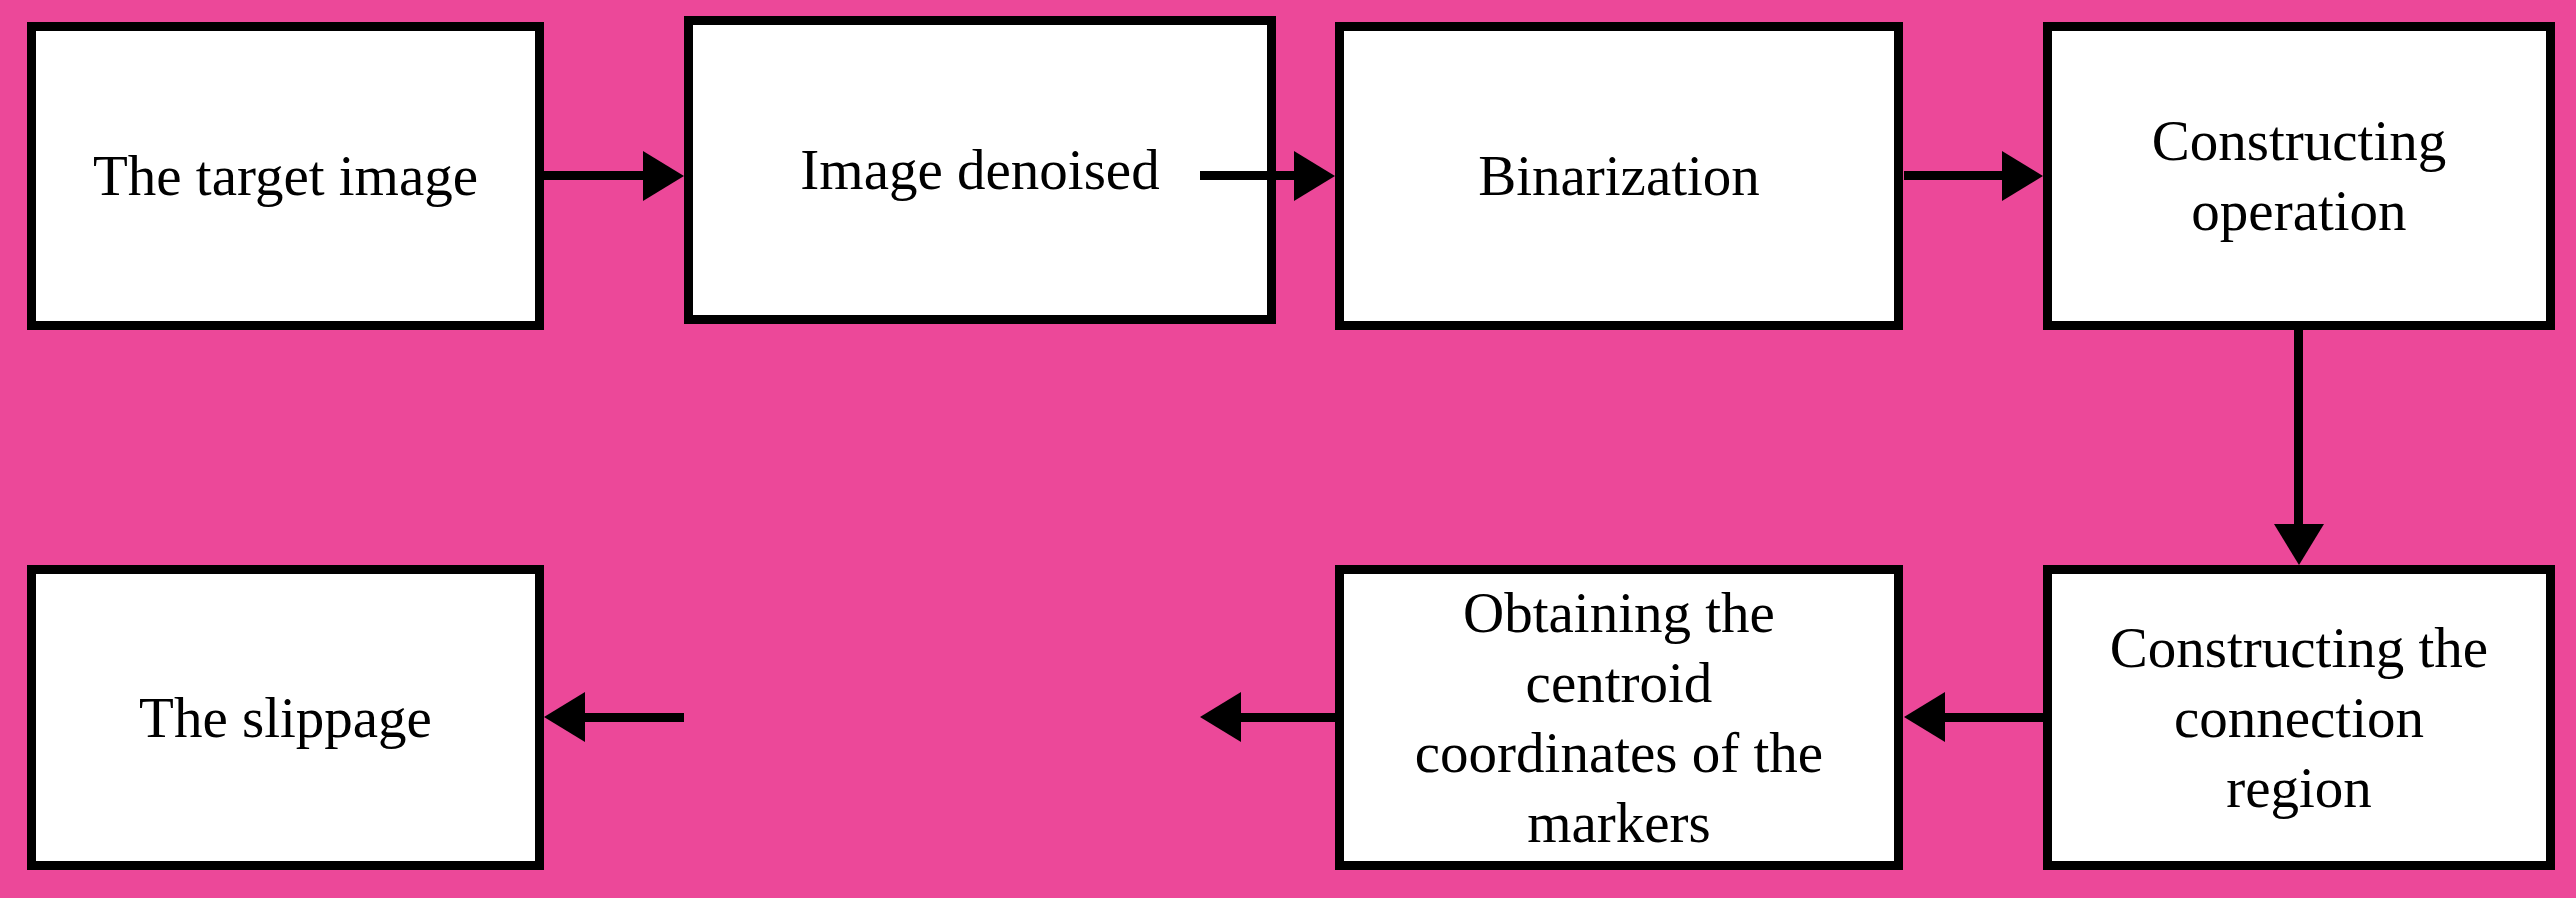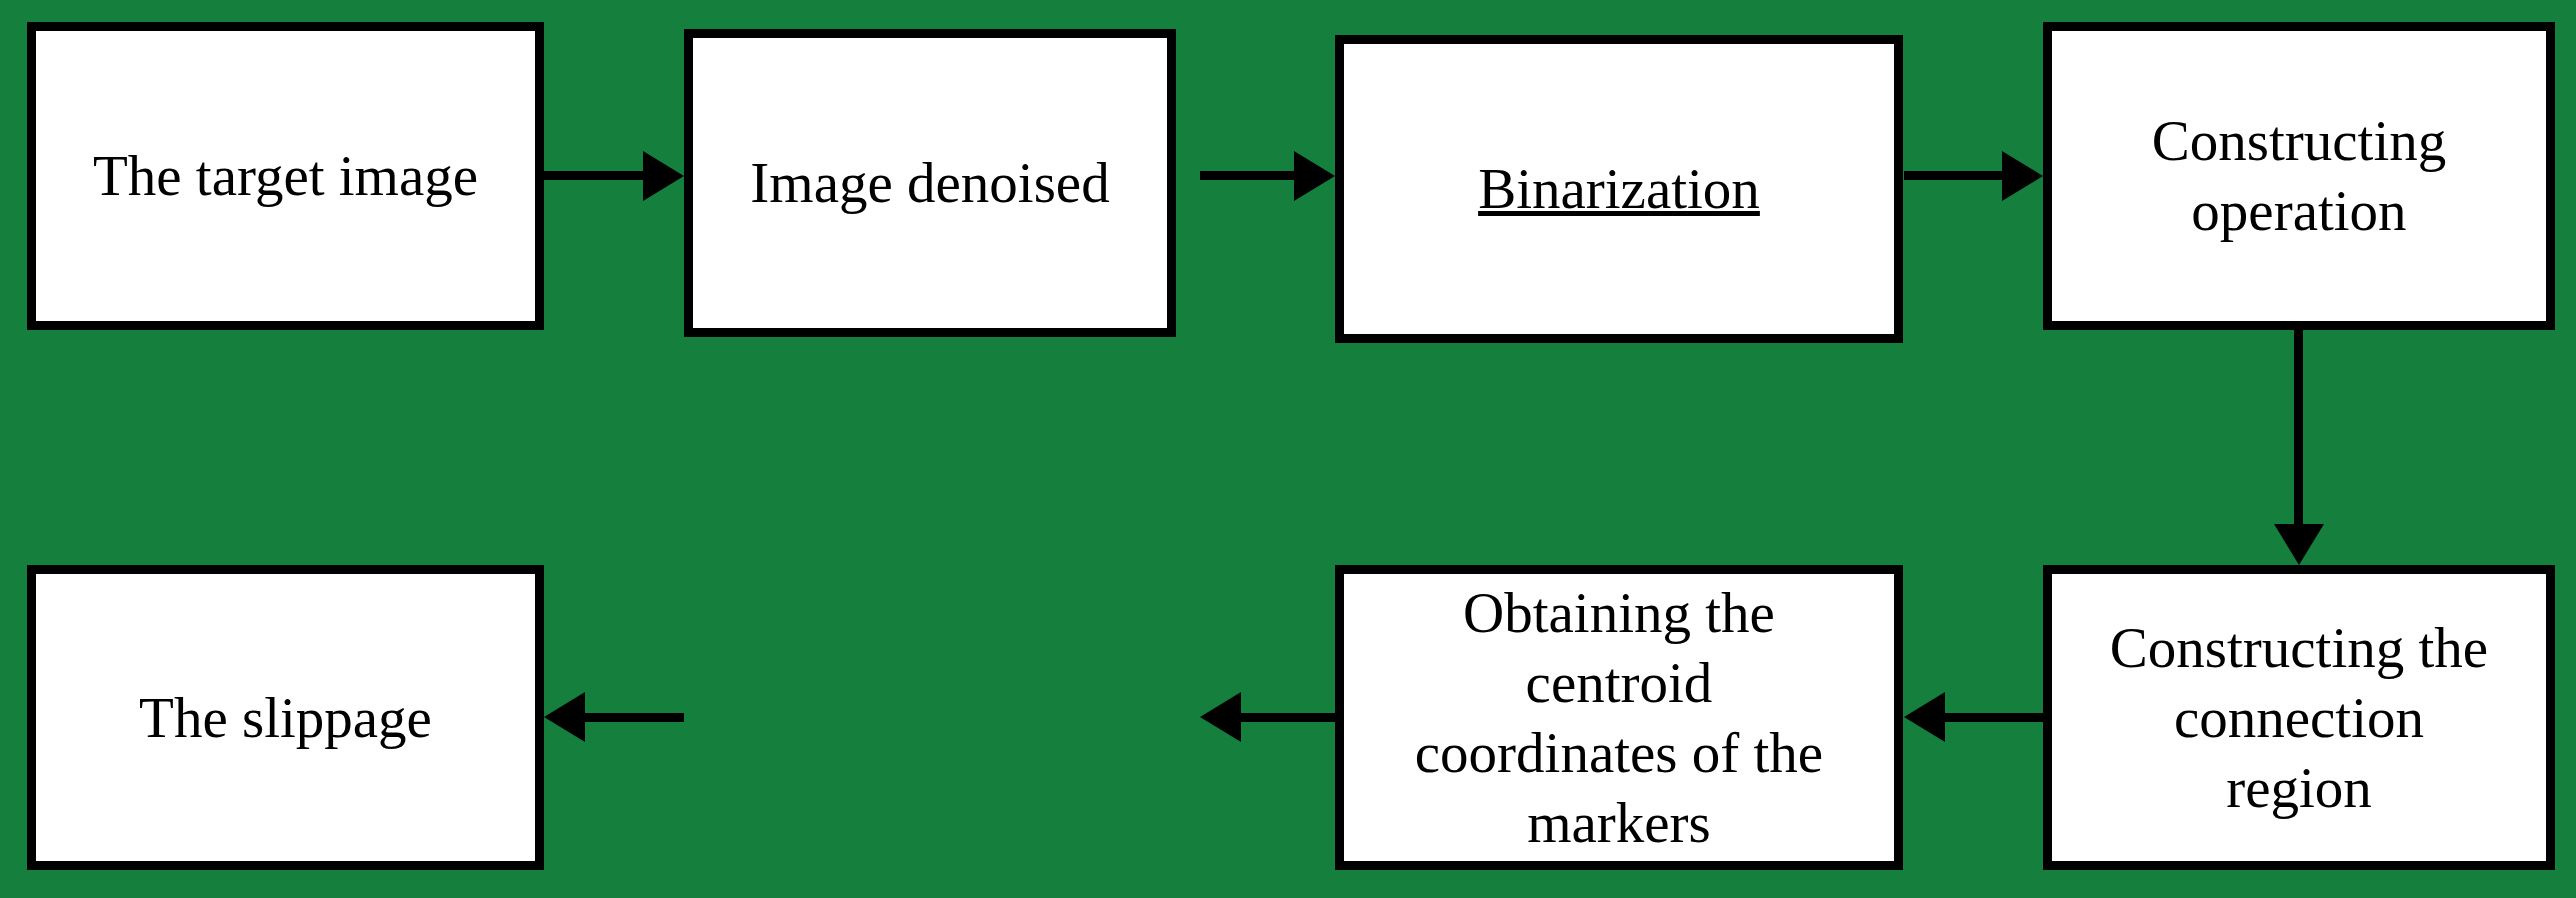--- a/index.html
+++ b/index.html
@@ -1,41 +1,41 @@
 <!DOCTYPE html>
 <html style="font-size:14.3px"><head>
 <meta charset="utf-8">
 <style>
   html, body { margin: 0; padding: 0; background: #ffffff; }
   .stage {
     position: relative;
     width: 2576px;
     height: 898px;
-    background: #15803d;
+    background: #ec4899;
     font-family: "Liberation Serif", "DejaVu Serif", serif;
     color: #000000;
     overflow: hidden;
   }
   .node {
     position: absolute;
     box-sizing: border-box;
     border: 9px solid #000000;
     background: #ffffff;
     display: flex;
     align-items: center;
     justify-content: center;
     text-align: center;
     font-size: 57px;
     line-height: 70px;
     white-space: pre-wrap;
   }
   
   .n-target        { left: 27px;   top: 21.5px;  width: 517px; height: 308px; }
-  .n-denoised      { left: 684px;  top: 29px;  width: 492px; height: 308px; }
-  .n-binarization  { left: 1335px; top: 35px;  width: 568px; height: 308px; text-decoration: underline; }
+  .n-denoised      { left: 684px;  top: 16px;  width: 592px; height: 308px; }
+  .n-binarization  { left: 1335px; top: 22px;  width: 568px; height: 308px; }
   .n-morphological { left: 2043px; top: 21.5px;  width: 512px; height: 308px; }
   
   .n-constructing  { left: 2043px; top: 565px; width: 512px; height: 305px; }
   .n-obtaining     { left: 1335px; top: 565px; width: 568px; height: 305px; }
   .n-calculating   { left: 684px;  top: 565px; width: 516px; height: 305px; }
   .n-slippage      { left: 27px;   top: 565px; width: 517px; height: 305px; justify-content: center; }
 
   .shaft-h { position: absolute; height: 9px; background: #000000; }
   .shaft-v { position: absolute; width: 9px;  background: #000000; }
   .head-right {

